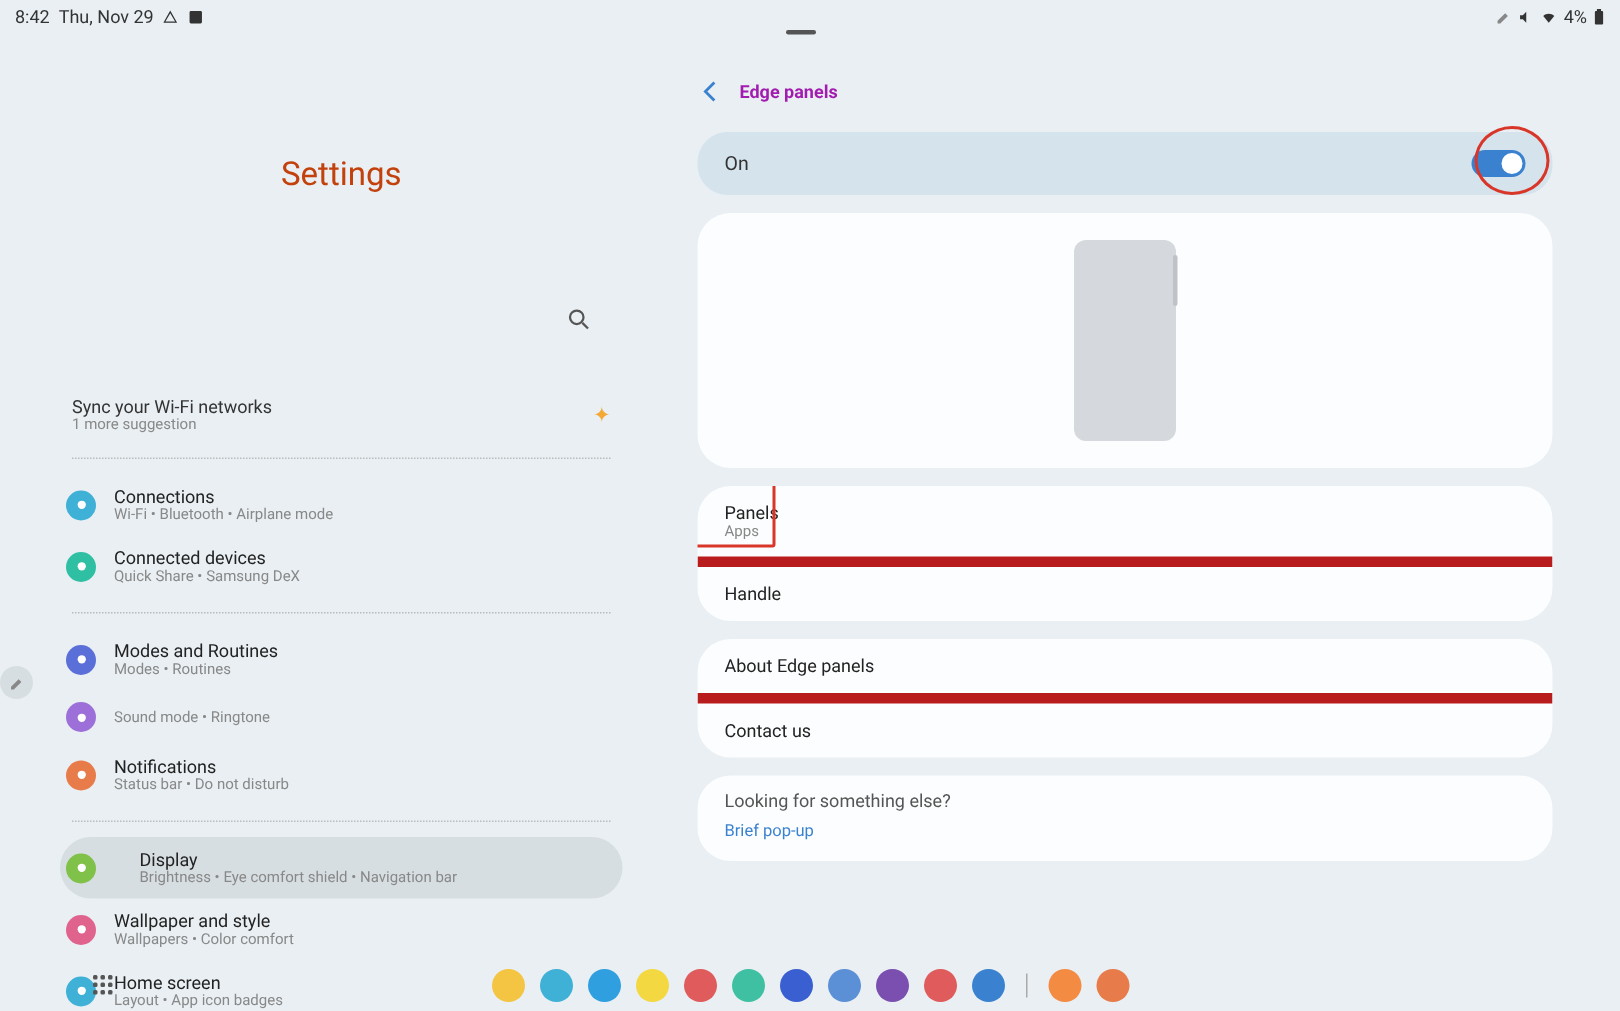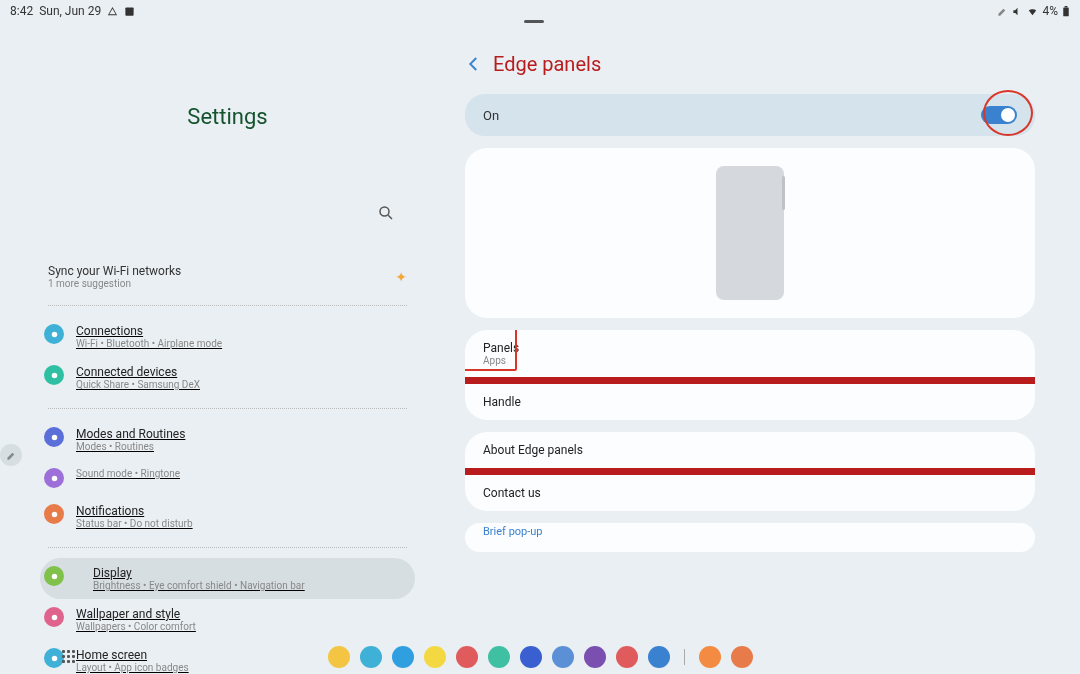--- a/index.html
+++ b/index.html
@@ -5,42 +5,42 @@
 * { margin: 0; padding: 0; box-sizing: border-box; font-family: -apple-system, BlinkMacSystemFont, "Segoe UI", Roboto, sans-serif; }
 body { width: 1080px; height: 674px; background: #e9eff3; overflow: hidden; position: relative; }
 
 .status-bar { display: flex; justify-content: space-between; align-items: center; padding: 4px 10px; font-size: 12px; color: #333; }
 .status-left { display: flex; align-items: center; gap: 6px; }
 .status-right { display: flex; align-items: center; gap: 4px; }
 
 .main-container { display: flex; height: calc(100% - 60px); }
 
 .left-panel { width: 455px; padding: 10px 40px 0 40px; }
-.settings-title { text-align: center; font-size: 22px; font-weight: 400; color: #14532d; margin-top: 72px; margin-bottom: 75px; }
+.settings-title { text-align: center; font-size: 22px; font-weight: 400; color: #c2410c; margin-top: 72px; margin-bottom: 75px; }
 .search-row { display: flex; justify-content: flex-end; padding-right: 20px; margin-bottom: 12px; }
 .search-icon-btn { width: 18px; height: 18px; }
 
 .suggestion-row { display: flex; justify-content: space-between; align-items: center; padding: 6px 8px; margin-top: 36px; }
 .suggestion-text { font-size: 12px; color: #333; }
 .suggestion-sub { font-size: 10px; color: #888; }
 .sparkle { font-size: 14px; color: #f4a836; }
 
 .dotted-divider { border-top: 1px dotted #bbb; margin: 10px 8px; }
 
-.setting-item { display: flex; align-items: flex-start; padding: 8px 4px; border-radius: 22px; cursor: pointer; text-decoration: underline; }
+.setting-item { display: flex; align-items: center; padding: 8px 4px; border-radius: 22px; cursor: pointer; }
 .setting-item.active { background: #d7dee2; gap: 17px; }
 .setting-icon { width: 20px; height: 20px; border-radius: 50%; display: flex; align-items: center; justify-content: center; margin-right: 12px; flex-shrink: 0; }
 .setting-text { flex: 1; }
 .setting-title-text { font-size: 12px; color: #222; }
 .setting-sub { font-size: 10px; color: #888; }
 
 .right-panel { flex: 1; padding: 10px 45px 0 10px; }
 .detail-header { display: flex; align-items: center; gap: 10px; margin-bottom: 18px; margin-top: 20px; }
 .back-btn { width: 18px; height: 18px; }
-.detail-title { font-size: 20px; font-weight: 400; color: #b91c1c; }
+.detail-title { font-size: 12px; font-weight: 700; color: #a21caf; }
 
 .card { background: #fcfdfe; border-radius: 22px; margin-bottom: 12px; overflow: hidden; }
 
 .toggle-row { display: flex; justify-content: space-between; align-items: center; padding: 12px 18px; background: #d5e3ed; border-radius: 20px; position: relative; }
 .toggle-label { font-size: 13px; color: #333; }
 .toggle-switch { width: 36px; height: 18px; background: #3a82d0; border-radius: 10px; position: relative; }
 .toggle-knob { width: 14px; height: 14px; background: #fff; border-radius: 50%; position: absolute; right: 2px; top: 2px; }
 .toggle-highlight { position: absolute; right: 2px; top: -4px; width: 50px; height: 46px; border: 2px solid #d9362a; border-radius: 50%; pointer-events: none; }
 
 .preview-card { padding: 18px; display: flex; justify-content: center; }
@@ -70,21 +70,21 @@
 svg { display: block; }
 </style>
 </head>
 <body>
 
 <div class="pill-indicator"></div>
 
 <div class="status-bar">
   <div class="status-left">
     <span>8:42</span>
-    <span>Sun, Jun 29</span>
+    <span>Thu, Nov 29</span>
     <span>
       <svg width="11" height="11" viewBox="0 0 24 24">
           <path fill="#333" d="M12 2L2 20h20L12 2zm0 4l7 12H5l7-12z"></path>
         </svg>
     </span>
     <span>
       <svg width="11" height="11" viewBox="0 0 24 24">
           <rect fill="#333" x="3" y="3" width="18" height="18" rx="2"></rect>
         </svg>
     </span>
@@ -266,20 +266,21 @@
     <div class="card">
       <div class="list-item">
         <div class="list-title">About Edge panels</div>
       </div>
       <div class="list-item">
         <div class="list-title">Contact us</div>
       </div>
     </div>
 
     <div class="card">
+      <div class="looking-title">Looking for something else?</div>
       <div class="link-text">Brief pop-up</div>
     </div>
   </div>
 </div>
 
 <div class="edit-fab">
   <svg width="11" height="11" viewBox="0 0 24 24">
       <path fill="#888" d="M3 17l11-11 4 4L7 21H3v-4z"></path>
     </svg>
 </div>

